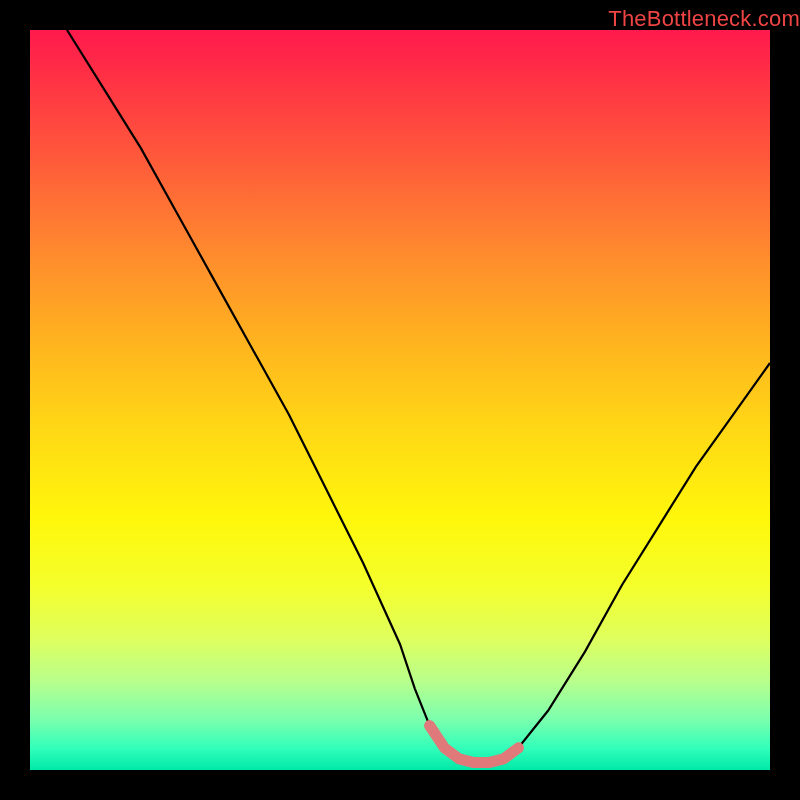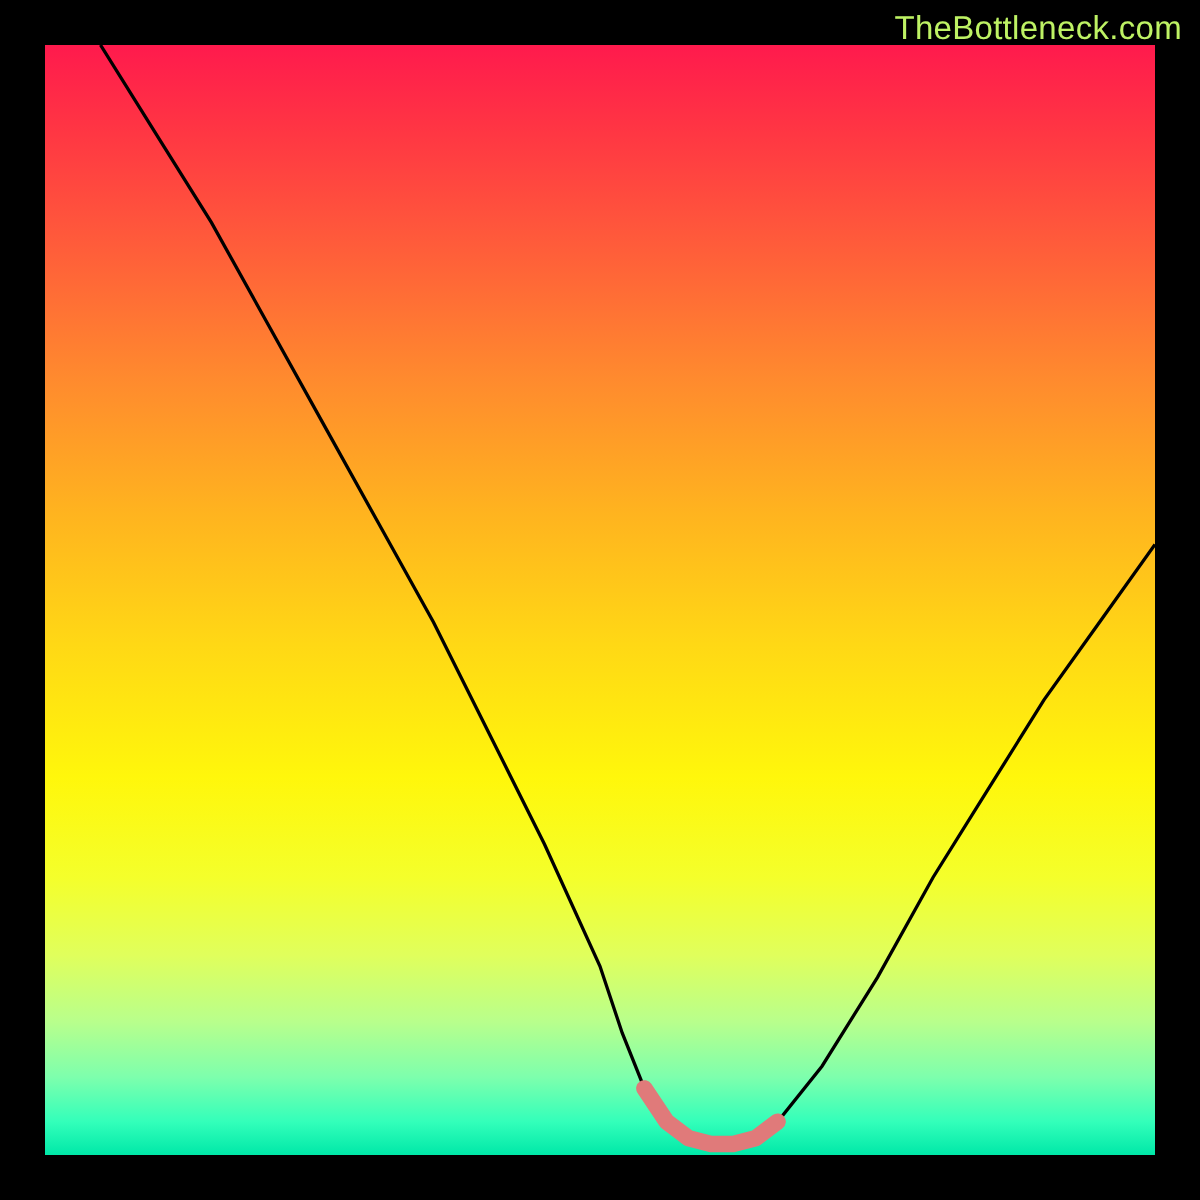--- a/index.html
+++ b/index.html
@@ -7,22 +7,22 @@
     padding: 0;
     width: 800px;
     height: 800px;
     background: #000;
     position: relative;
     font-family: Arial, Helvetica, sans-serif;
   }
   .watermark {
     position: absolute;
     top: 6px;
-    right: 12px;
-    color: #bef264;
+    right: 0;
+    color: #ef4444;
     font-size: 22px;
     letter-spacing: 0.2px;
     z-index: 5;
   }
   .plot-frame {
     position: absolute;
     top: 30px;
     left: 30px;
     width: 740px;
     height: 740px;

